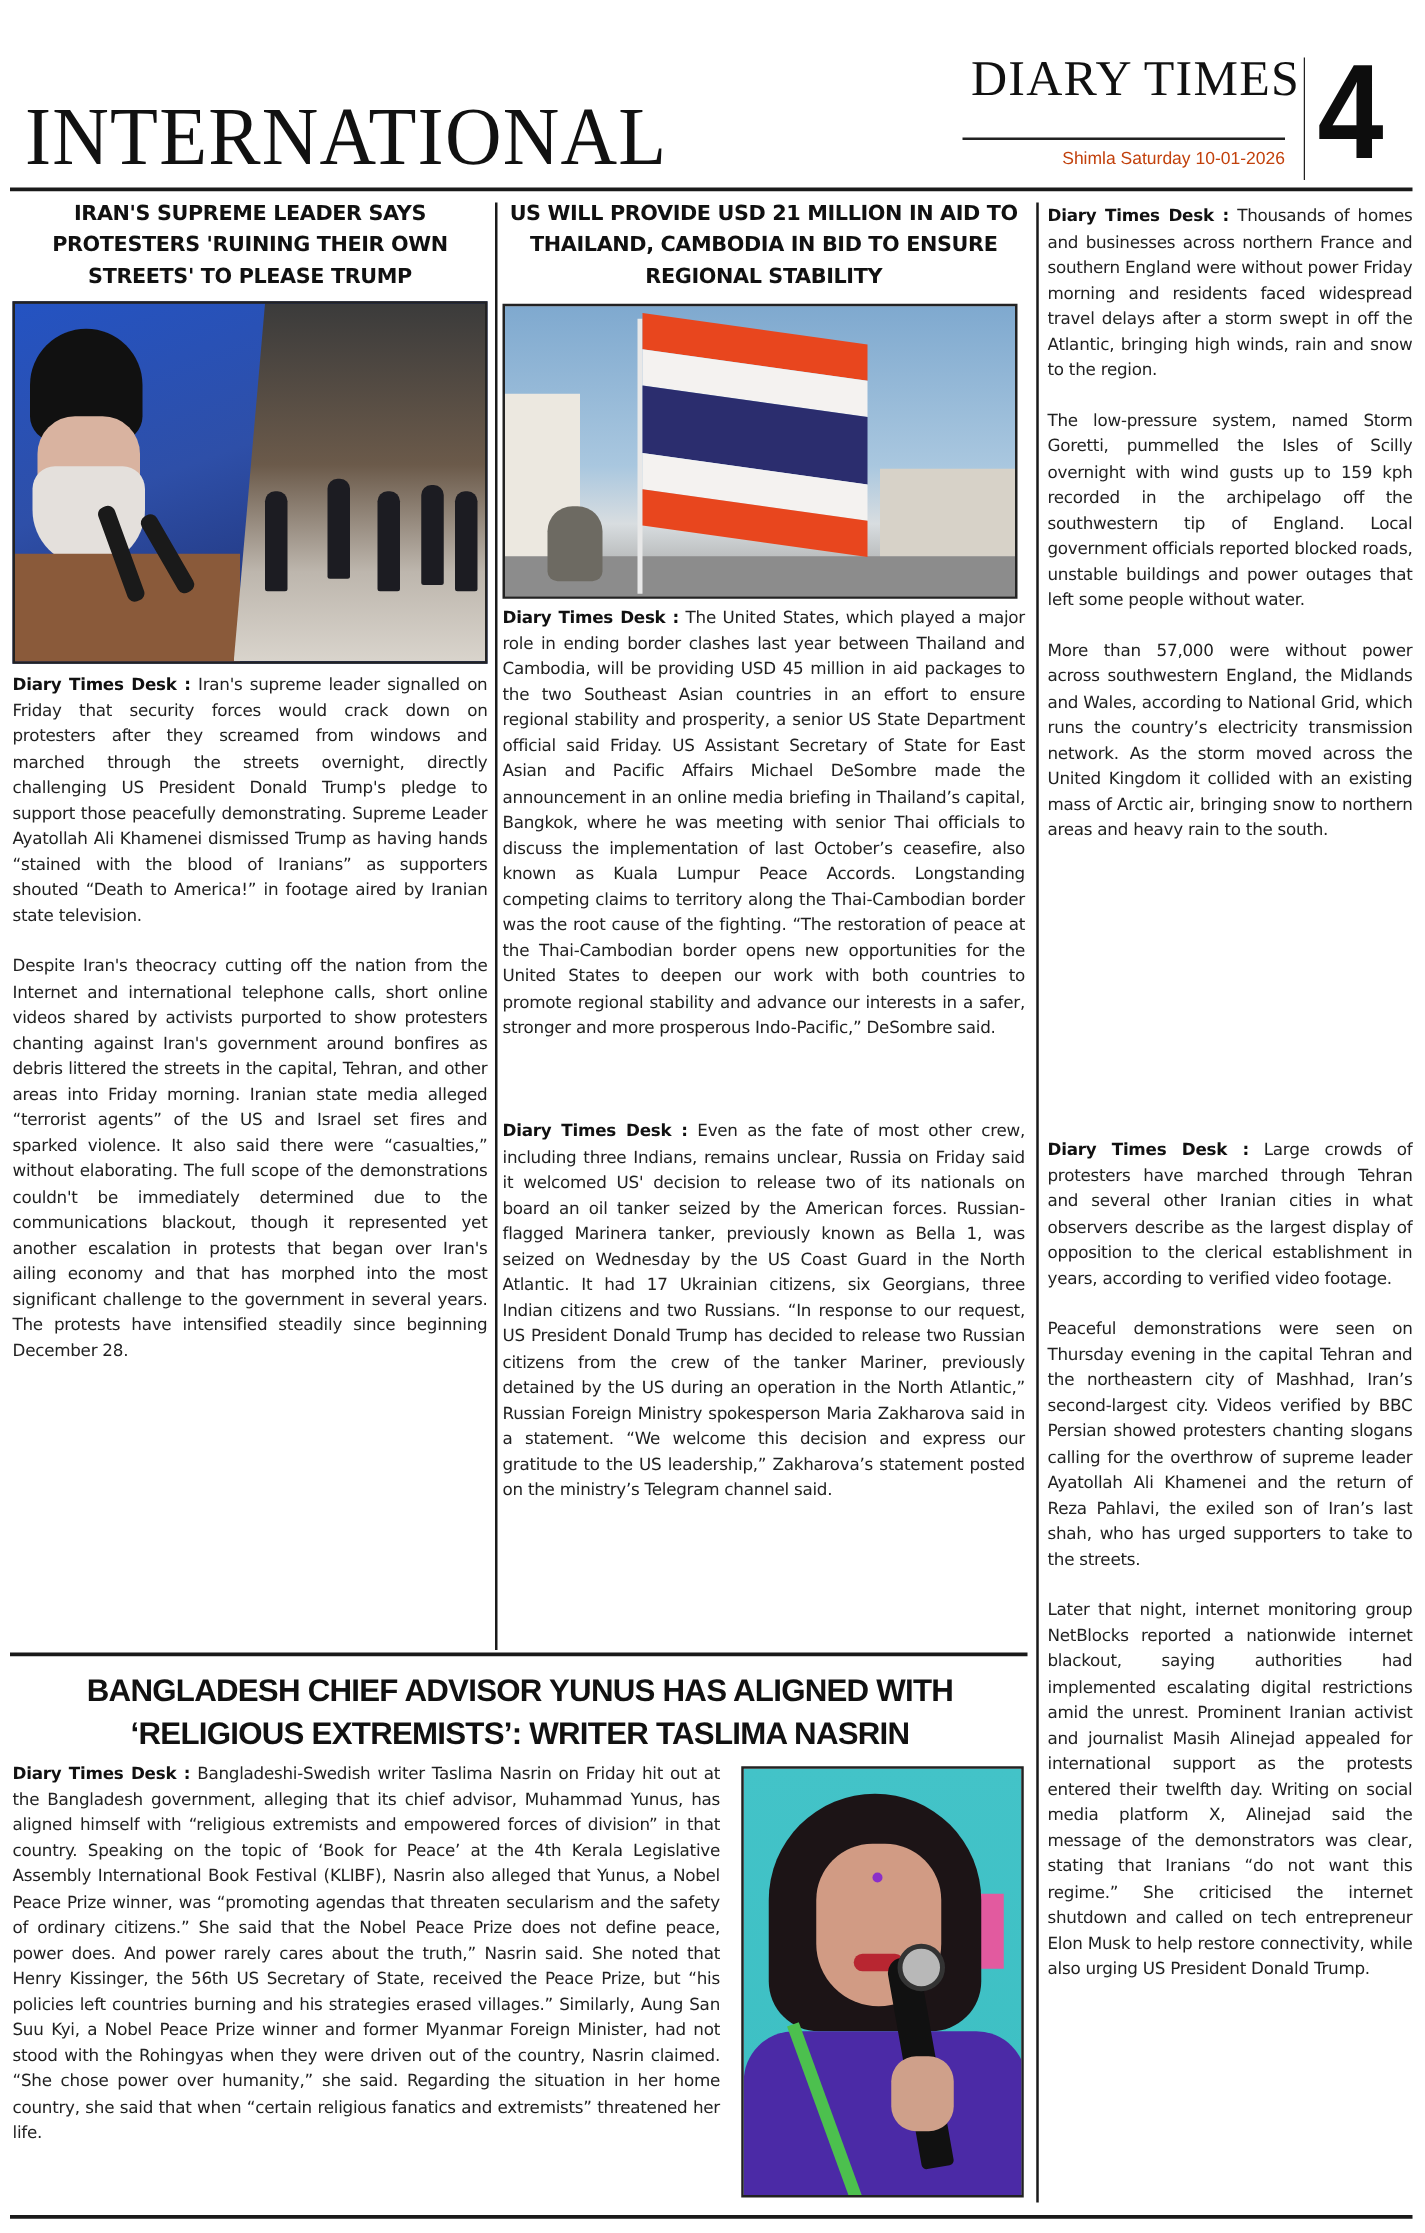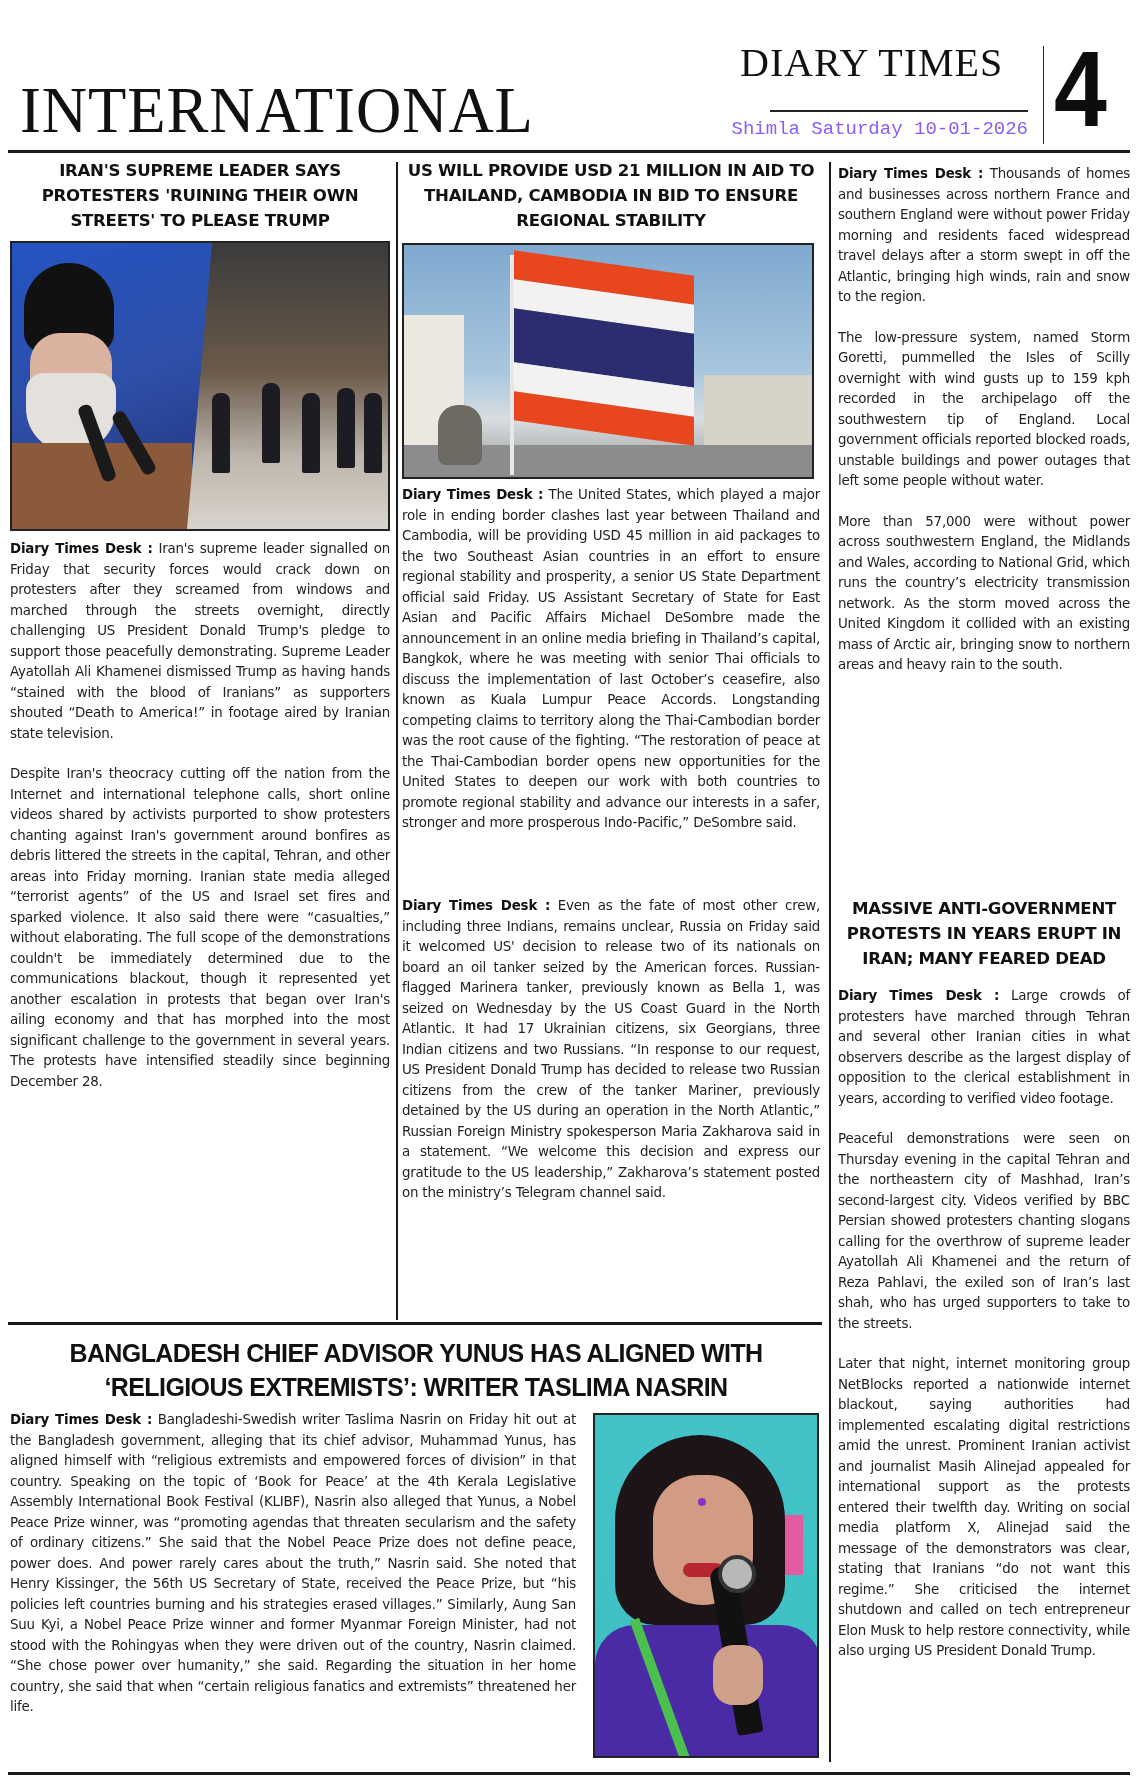--- a/index.html
+++ b/index.html
@@ -6,29 +6,29 @@
   html, body { width: 1140px; height: 1786px; background: #ffffff; overflow: hidden; }
   body { position: relative; font-family: "DejaVu Sans", sans-serif; color: #1a1a1a; }
 
   
   .section-title {
     position: absolute; left: 20px; top: 72px;
     font-family: "Liberation Serif", serif; font-size: 66px; letter-spacing: 1px;
     transform: scaleX(0.95); transform-origin: left;
     color: #111;
   }
-  .brand { position: absolute; left: 740px; top: 40px; width: 300px; }
+  .brand { position: absolute; left: 740px; top: 40px; width: 300px; text-align: right; }
   .brand-name {
     font-family: "Liberation Serif", serif; font-size: 40px; letter-spacing: 1px; color: #111;
     line-height: 46px;
   }
   .brand-rule { position: absolute; left: 30px; right: 12px; top: 70px; border-top: 2px solid #222; }
   .brand-date {
     position: absolute; right: 12px; top: 78px;
-    font-family: Liberation Mono, monospace; font-size: 19px; color: #8b5cf6; white-space: nowrap;
+    font-family: Liberation Sans, sans-serif; font-size: 14px; color: #c2410c; white-space: nowrap;
   }
   .brand-vrule { position: absolute; left: 1043px; top: 46px; height: 98px; border-left: 1.5px solid #222; }
   .page-number {
     position: absolute; left: 1054px; top: 26px;
     font-family: "Liberation Sans", sans-serif; font-weight: bold; font-size: 108px; color: #0d0d0d;
     transform: scaleX(0.88); transform-origin: left;
   }
   .mast-rule { position: absolute; left: 8px; width: 1122px; top: 150px; border-top: 3px solid #1a1a1a; }
 
   
@@ -162,21 +162,20 @@
 
 <div class="article" style="left:838px; top:158px; width:292px;">
   <div class="body" style="margin-top:6px;">
     <p><span class="desk">Diary Times Desk :</span><span> Thousands of homes and businesses across northern France and southern England were without power Friday morning and residents faced widespread travel delays after a storm swept in off the Atlantic, bringing high winds, rain and snow to the region.</span></p>
     <p>The low-pressure system, named Storm Goretti, pummelled the Isles of Scilly overnight with wind gusts up to 159 kph recorded in the archipelago off the southwestern tip of England. Local government officials reported blocked roads, unstable buildings and power outages that left some people without water.</p>
     <p>More than 57,000 were without power across southwestern England, the Midlands and Wales, according to National Grid, which runs the country’s electricity transmission network. As the storm moved across the United Kingdom it collided with an existing mass of Arctic air, bringing snow to northern areas and heavy rain to the south.</p>
   </div>
 </div>
 
 <div class="article" style="left:838px; top:896px; width:292px;">
-  <h2 class="headline">MASSIVE ANTI-GOVERNMENT PROTESTS IN YEARS ERUPT IN IRAN; MANY FEARED DEAD</h2>
   <div class="body" style="margin-top:15px;">
     <p><span class="desk">Diary Times Desk :</span><span> Large crowds of protesters have marched through Tehran and several other Iranian cities in what observers describe as the largest display of opposition to the clerical establishment in years, according to verified video footage.</span></p>
     <p>Peaceful demonstrations were seen on Thursday evening in the capital Tehran and the northeastern city of Mashhad, Iran’s second-largest city. Videos verified by BBC Persian showed protesters chanting slogans calling for the overthrow of supreme leader Ayatollah Ali Khamenei and the return of Reza Pahlavi, the exiled son of Iran’s last shah, who has urged supporters to take to the streets.</p>
     <p>Later that night, internet monitoring group NetBlocks reported a nationwide internet blackout, saying authorities had implemented escalating digital restrictions amid the unrest. Prominent Iranian activist and journalist Masih Alinejad appealed for international support as the protests entered their twelfth day. Writing on social media platform X, Alinejad said the message of the demonstrators was clear, stating that Iranians “do not want this regime.” She criticised the internet shutdown and called on tech entrepreneur Elon Musk to help restore connectivity, while also urging US President Donald Trump.</p>
   </div>
 </div>
 
 <div class="article" style="left:10px; top:1336px; width:812px;">
   <h2 class="headline big">BANGLADESH CHIEF ADVISOR YUNUS HAS ALIGNED WITH ‘RELIGIOUS EXTREMISTS’: WRITER TASLIMA NASRIN</h2>
   <div class="body" style="width:566px; margin-top:6px;">

